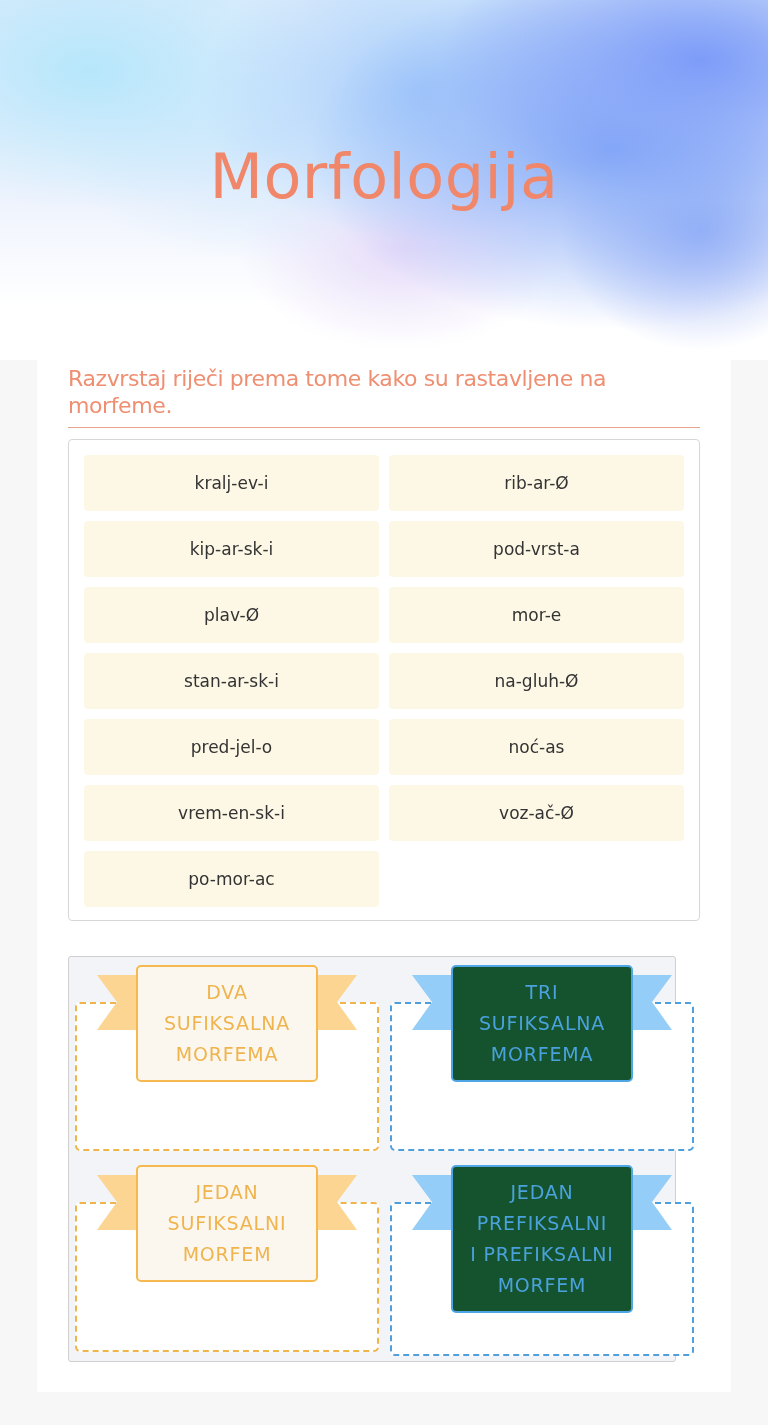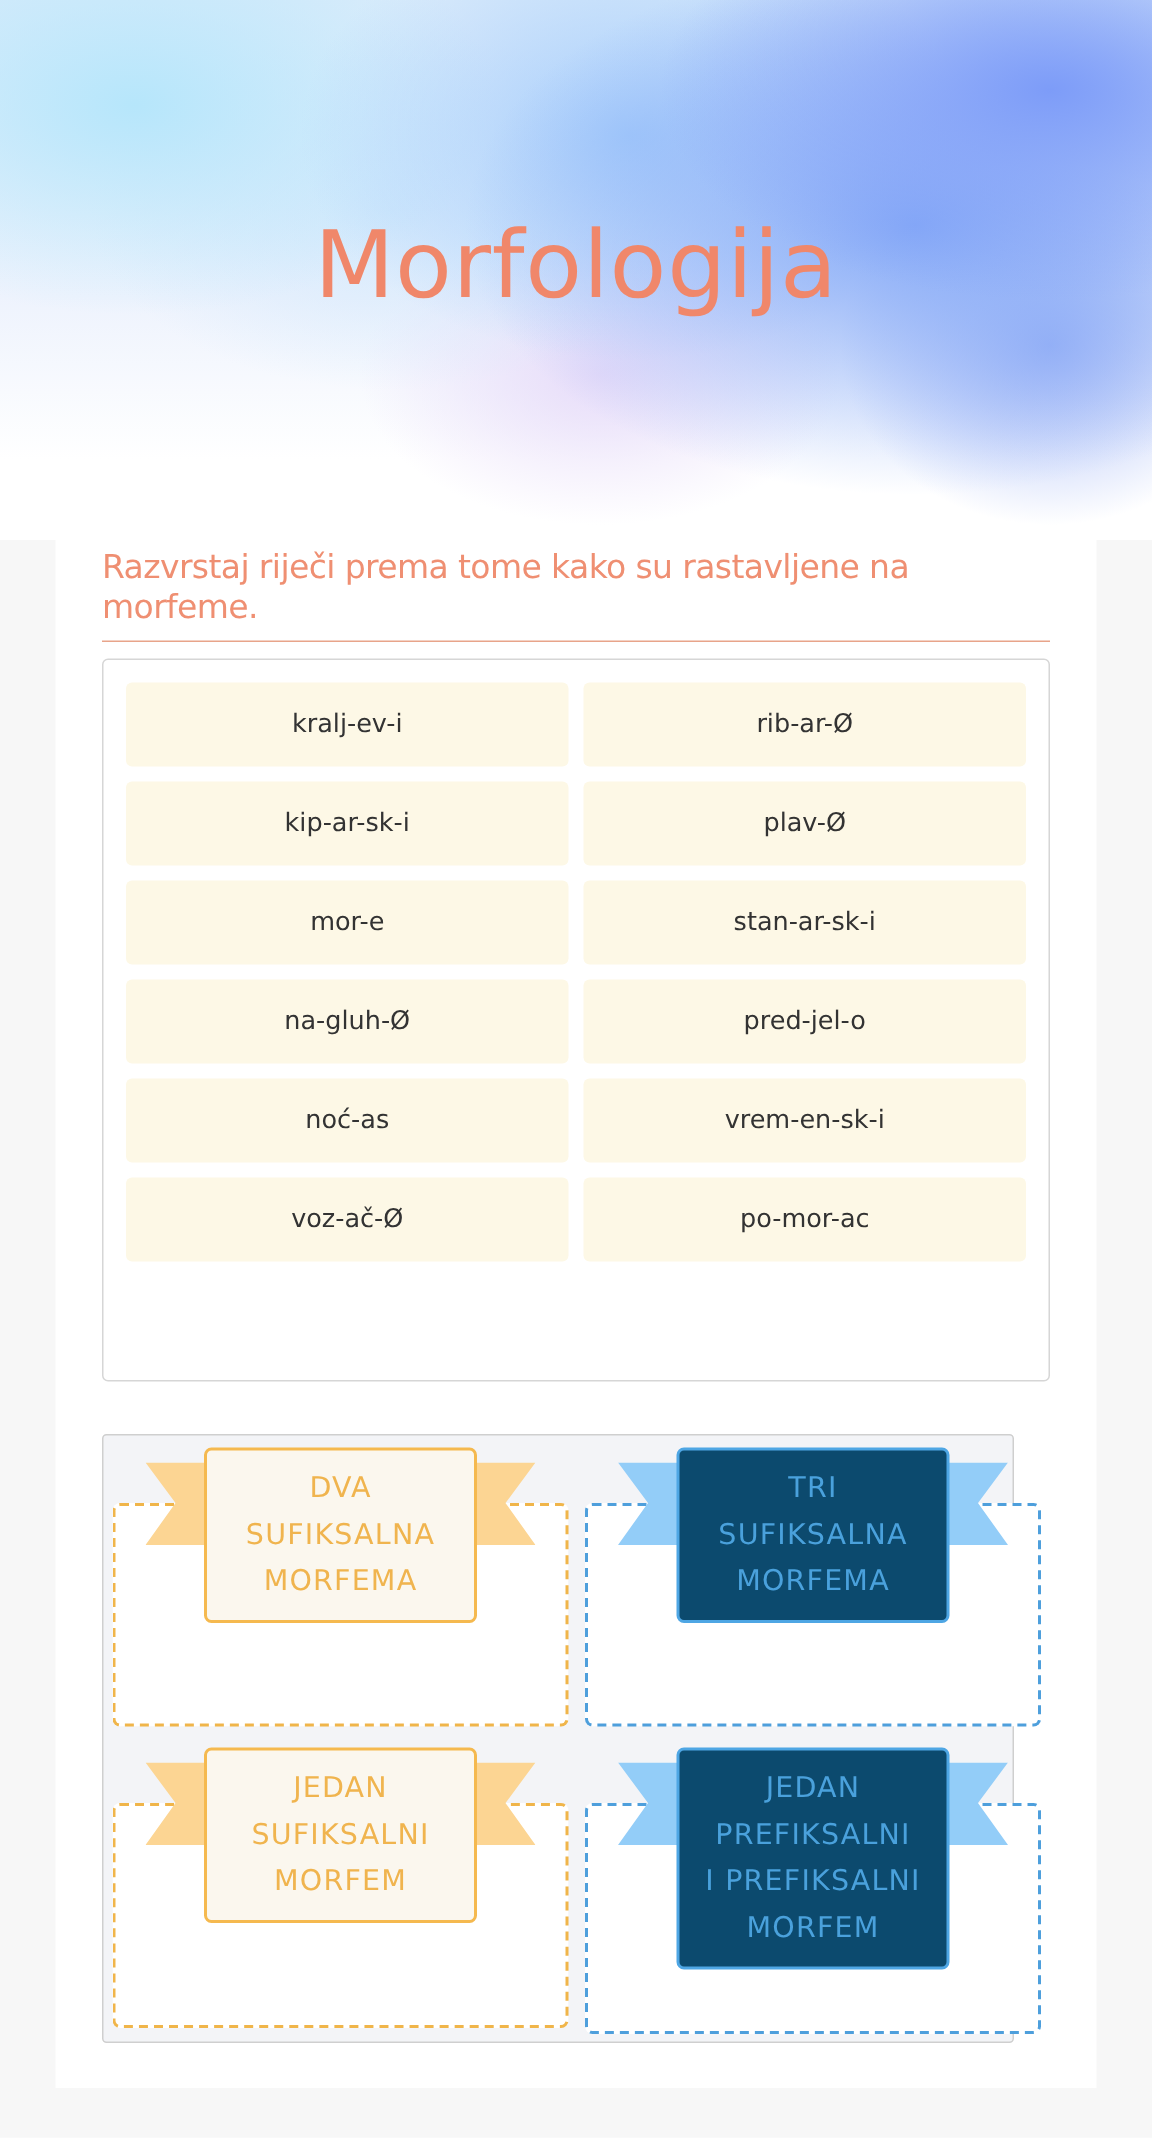--- a/index.html
+++ b/index.html
@@ -66,37 +66,38 @@
   }
   .label-box {
     position: absolute; width: 182px; border: 2px solid; border-radius: 5px;
     display: flex; align-items: center; justify-content: center; text-align: center;
     font-size: 19px; line-height: 31px; letter-spacing: 0.8px;
     font-family: "DejaVu Sans", sans-serif;
   }
   .orange .drop { border-color: #f0b54a; }
   .orange .label-box { border-color: #f5b94f; background: #fbf7ee; color: #f0b44e; }
   .blue .drop { border-color: #4e9fdc; }
-  .blue .label-box { border-color: #4ea6e4; background: #0c4a6e; color: #4aa1dc; }
+  .blue .label-box { border-color: #4ea6e4; background: #14532d; color: #4aa1dc; }
 </style>
 </head>
 <body>
 
 <div class="header">
   <h1 class="header-title">Morfologija</h1>
 </div>
 
 <div class="card">
   <div class="instruction">Razvrstaj riječi prema tome kako su rastavljene na morfeme.</div>
   <div class="divider"></div>
 
   <div class="bank">
     <div class="chip">kralj-ev-i</div>
     <div class="chip">rib-ar-Ø</div>
     <div class="chip">kip-ar-sk-i</div>
+    <div class="chip">pod-vrst-a</div>
     <div class="chip">plav-Ø</div>
     <div class="chip">mor-e</div>
     <div class="chip">stan-ar-sk-i</div>
     <div class="chip">na-gluh-Ø</div>
     <div class="chip">pred-jel-o</div>
     <div class="chip">noć-as</div>
     <div class="chip">vrem-en-sk-i</div>
     <div class="chip">voz-ač-Ø</div>
     <div class="chip">po-mor-ac</div>
   </div>

